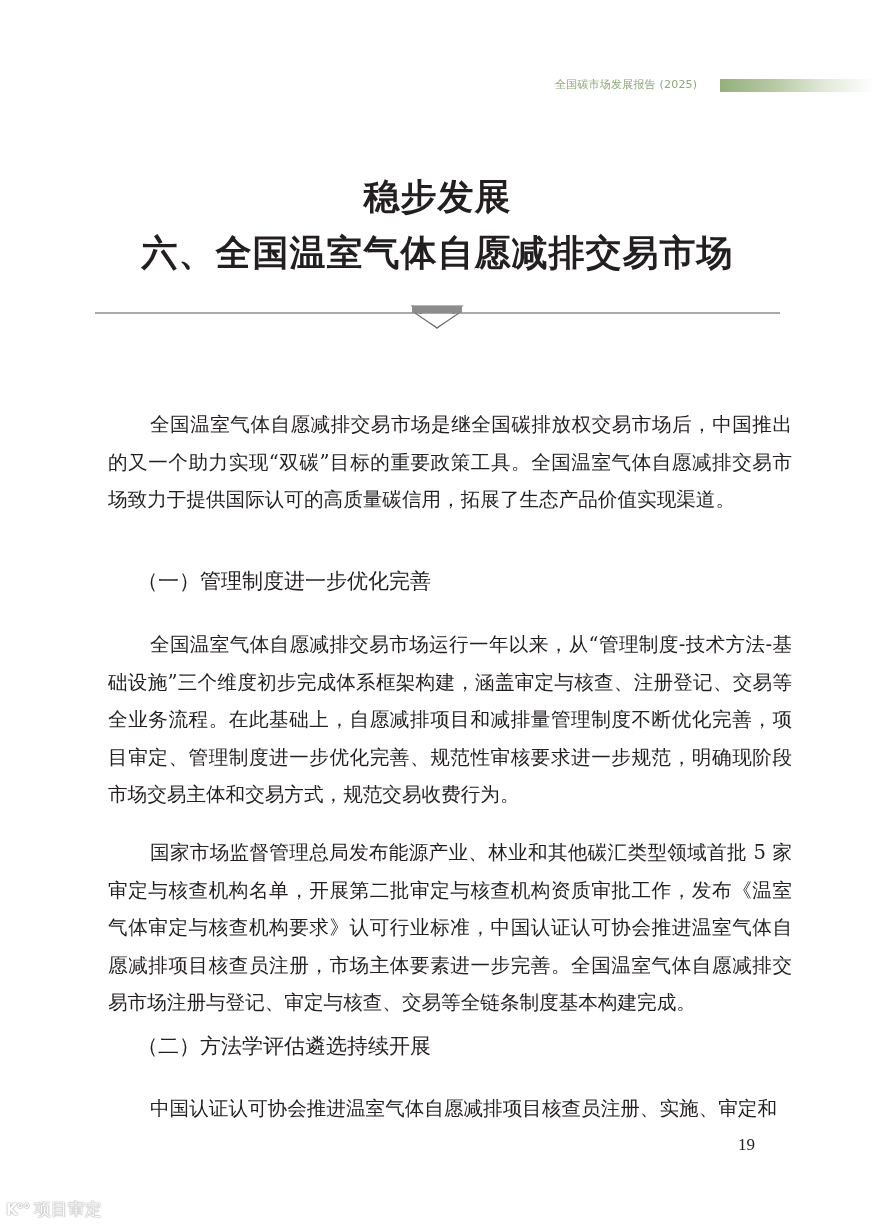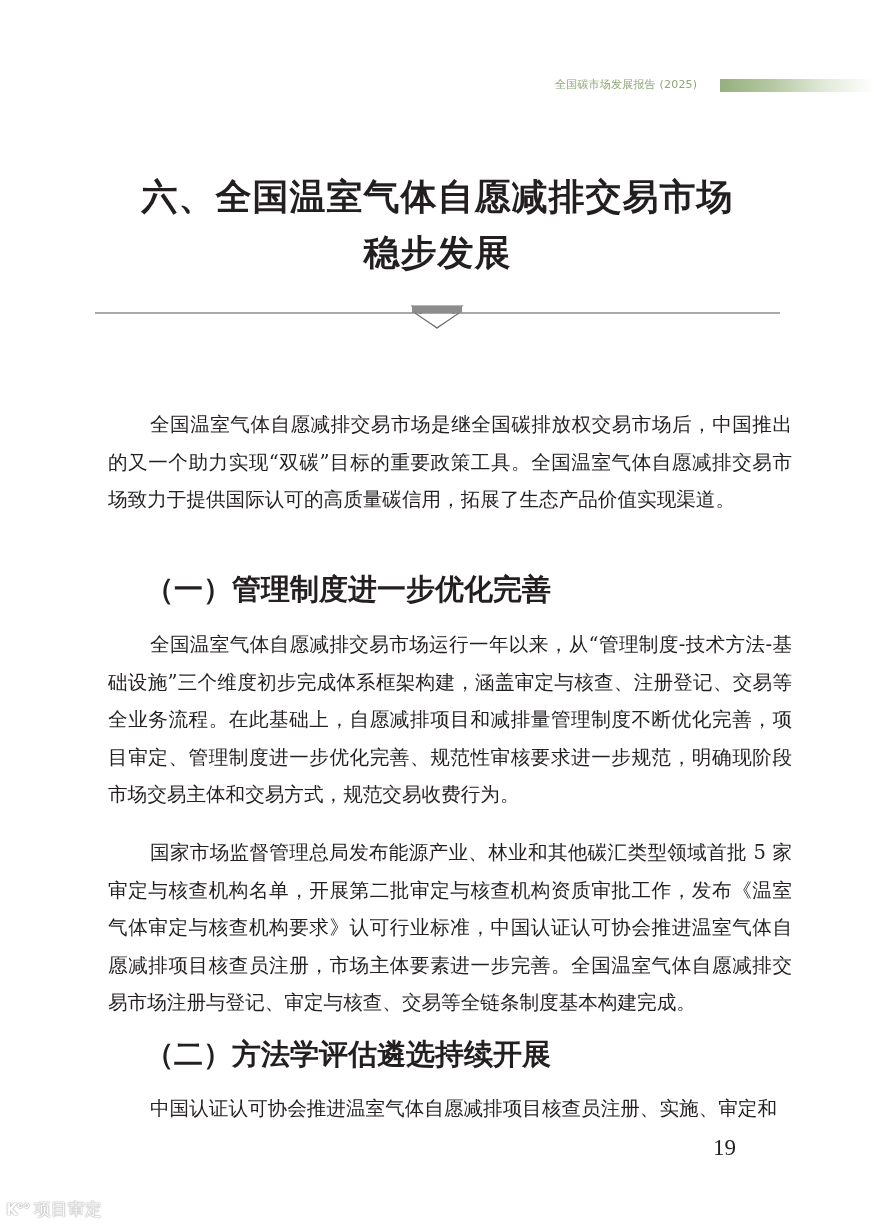--- a/index.html
+++ b/index.html
@@ -75,33 +75,33 @@
       color: #231f20;
       text-align: justify;
       text-justify: inter-character;
       margin: 12px;
     }
     .body-text.indent { text-indent: 42px; }
     .section-heading {
       position: absolute;
       left: 137px;
       font-family: "DejaVu Serif", "Liberation Serif", serif;
-      font-weight: bold;
-      font-size: 29px;
+      font-weight: normal;
+      font-size: 21px;
       line-height: 30px;
       color: #231f20;
       white-space: nowrap;
-      margin: 8px;
+      margin: 0;
     }
     .page-number {
       position: absolute;
       top: 1135px;
-      left: 713px;
+      left: 738px;
       font-family: "Liberation Serif", "DejaVu Serif", serif;
-      font-size: 23px;
+      font-size: 17px;
       color: #231f20;
     }
     .watermark {
       position: absolute;
       left: 6px;
       top: 1198px;
       display: flex;
       align-items: center;
       gap: 4px;
       font-family: "DejaVu Sans", "Liberation Sans", sans-serif;
@@ -118,22 +118,22 @@
   </style>
 </head>
 <body>
 
 <div class="running-header">
   <span class="hdr-title">全国碳市场发展报告 (2025)</span>
   <span class="hdr-bar"></span>
 </div>
 
 <h1 class="chapter-title" style="margin:0;">
+  <span class="line">稳步发展</span>
   <span class="line">六、全国温室气体自愿减排交易市场</span>
-  <span class="line">稳步发展</span>
 </h1>
 
 <div class="divider">
   <svg width="685" height="36" viewBox="0 0 685 36">
     <line x1="0" y1="13" x2="685" y2="13" stroke="#8c8c8c" stroke-width="1.5"></line>
     <polygon points="317,6 367,6 364,10 320,10" fill="#8c8c8c"></polygon>
     <polygon points="317,6 367,6 342,28" fill="none" stroke="#6f6f6f" stroke-width="1.2"></polygon>
     <rect x="317" y="6" width="50" height="7" fill="#8c8c8c"></rect>
     <polygon points="320,14 364,14 342,27" fill="#ffffff"></polygon>
     <polyline points="320,13 342,28 364,13" fill="none" stroke="#6f6f6f" stroke-width="1.2"></polyline>

